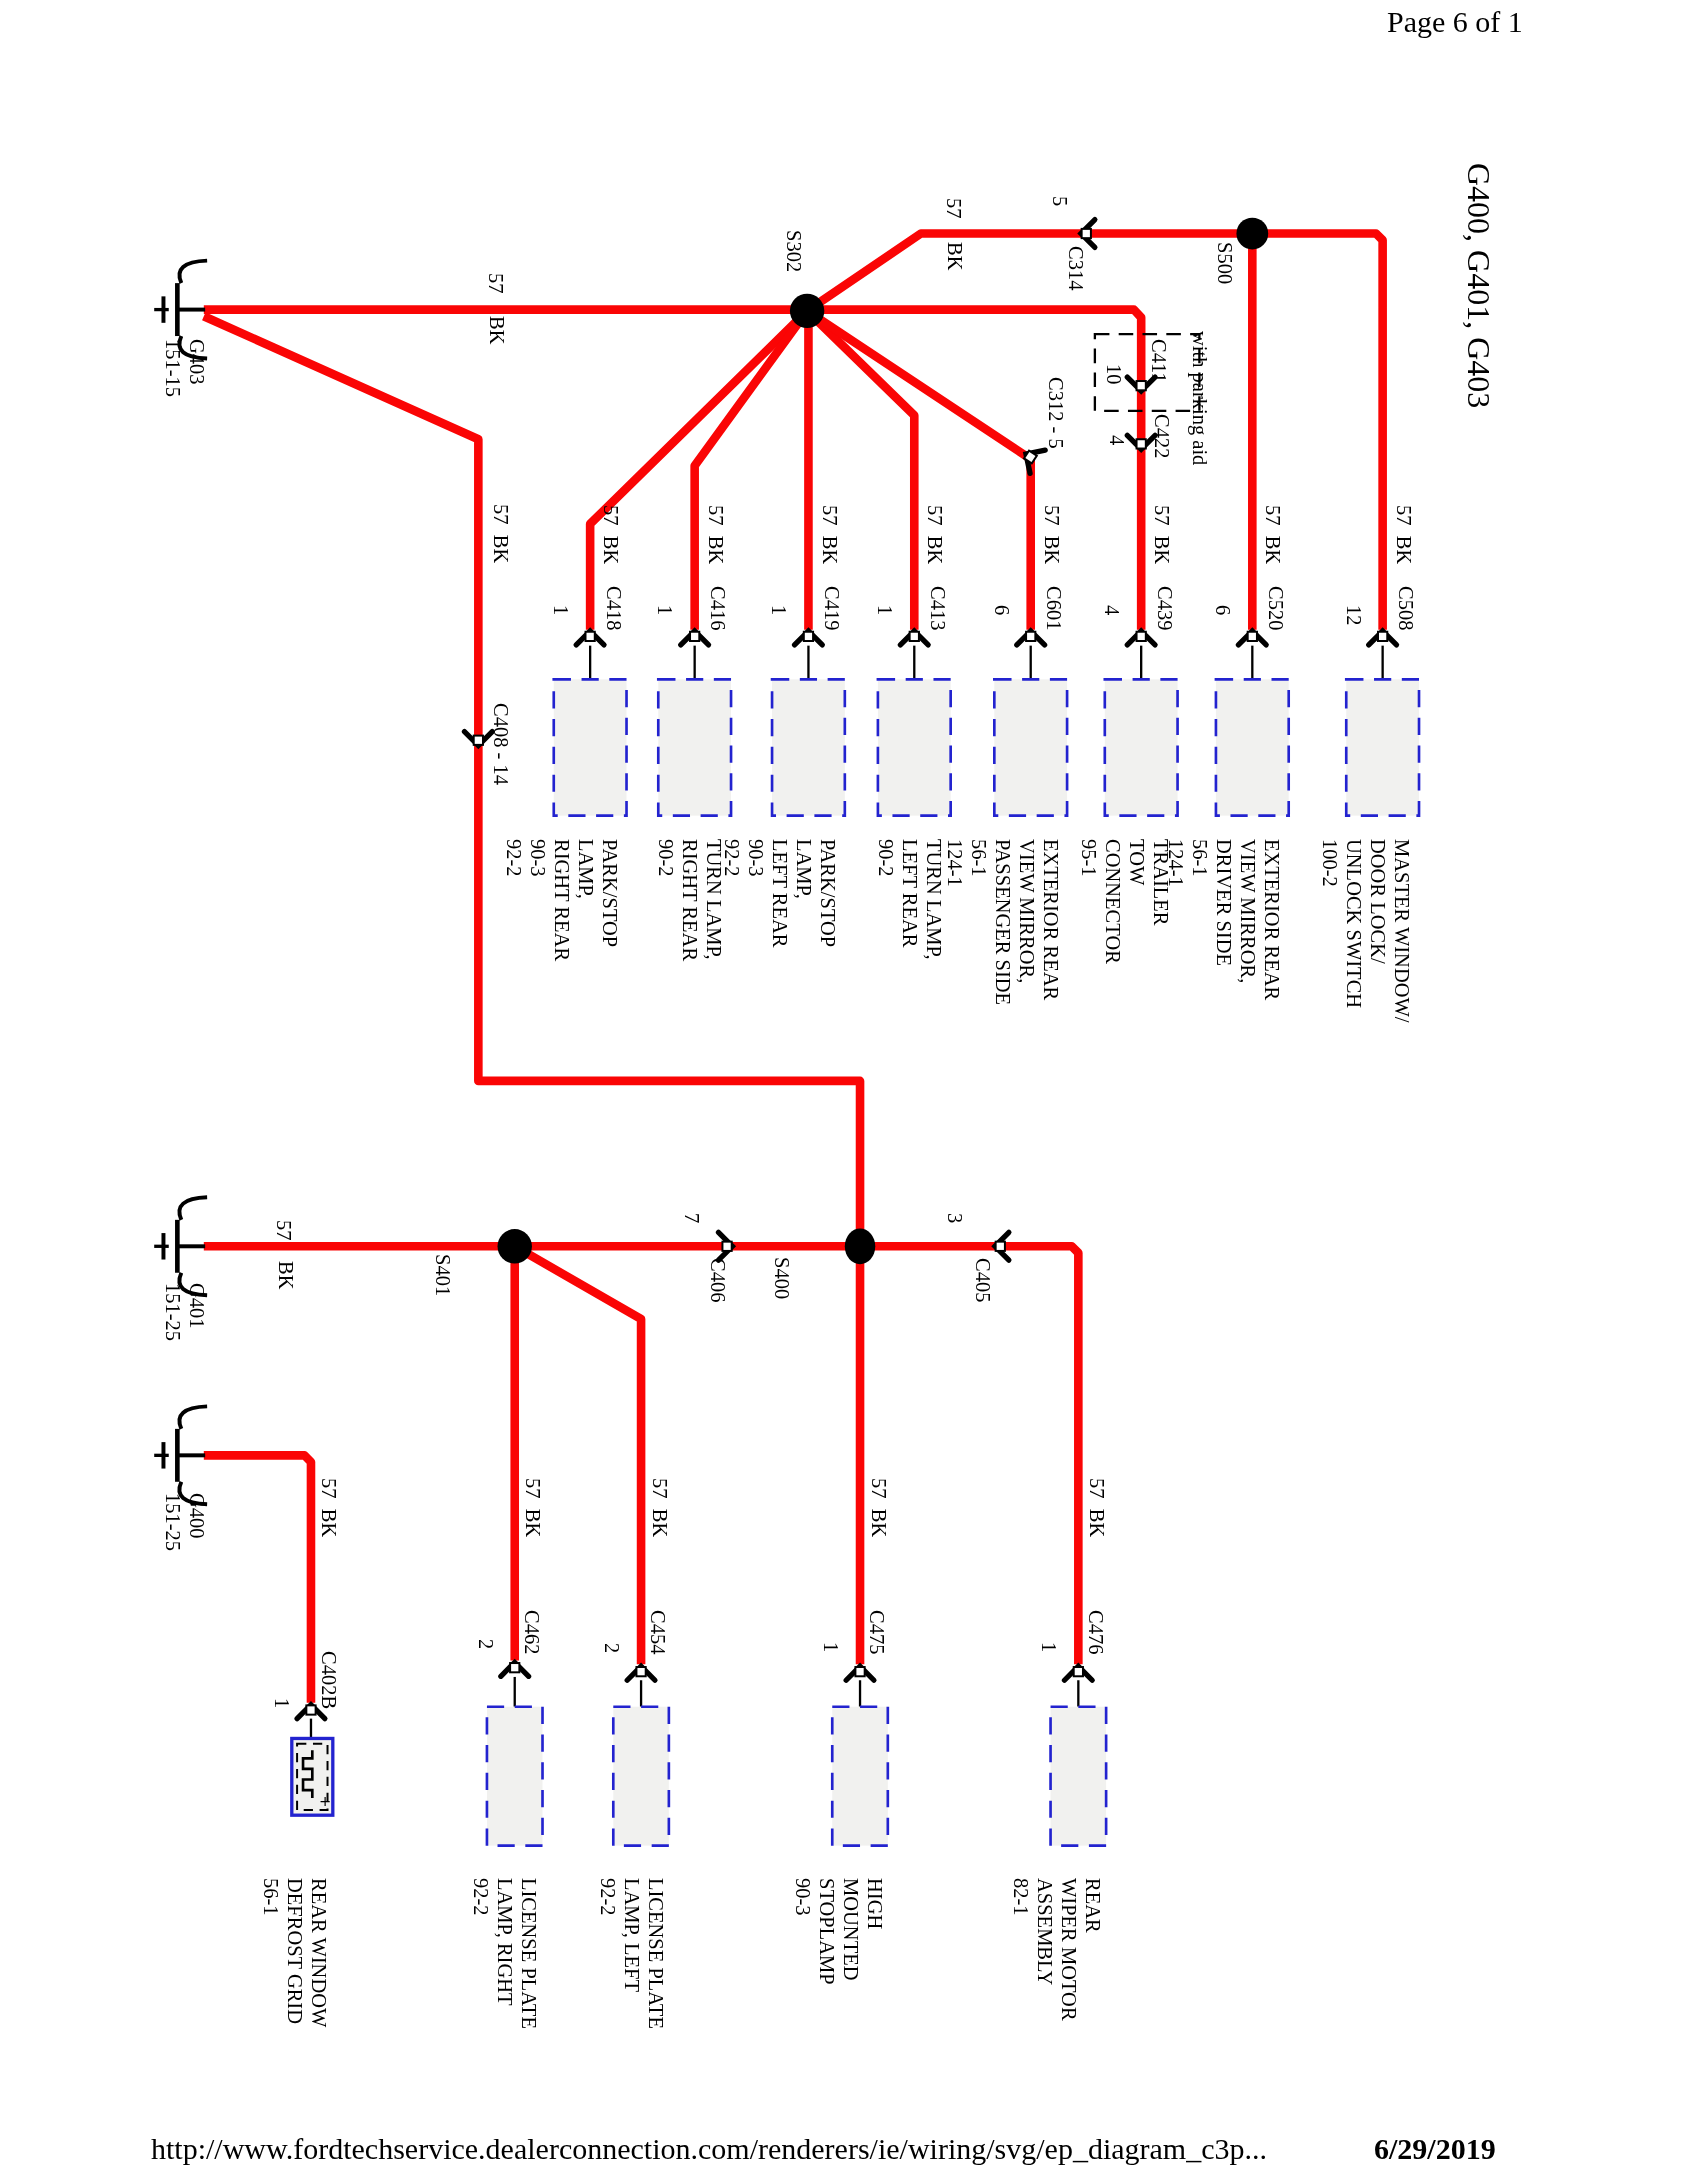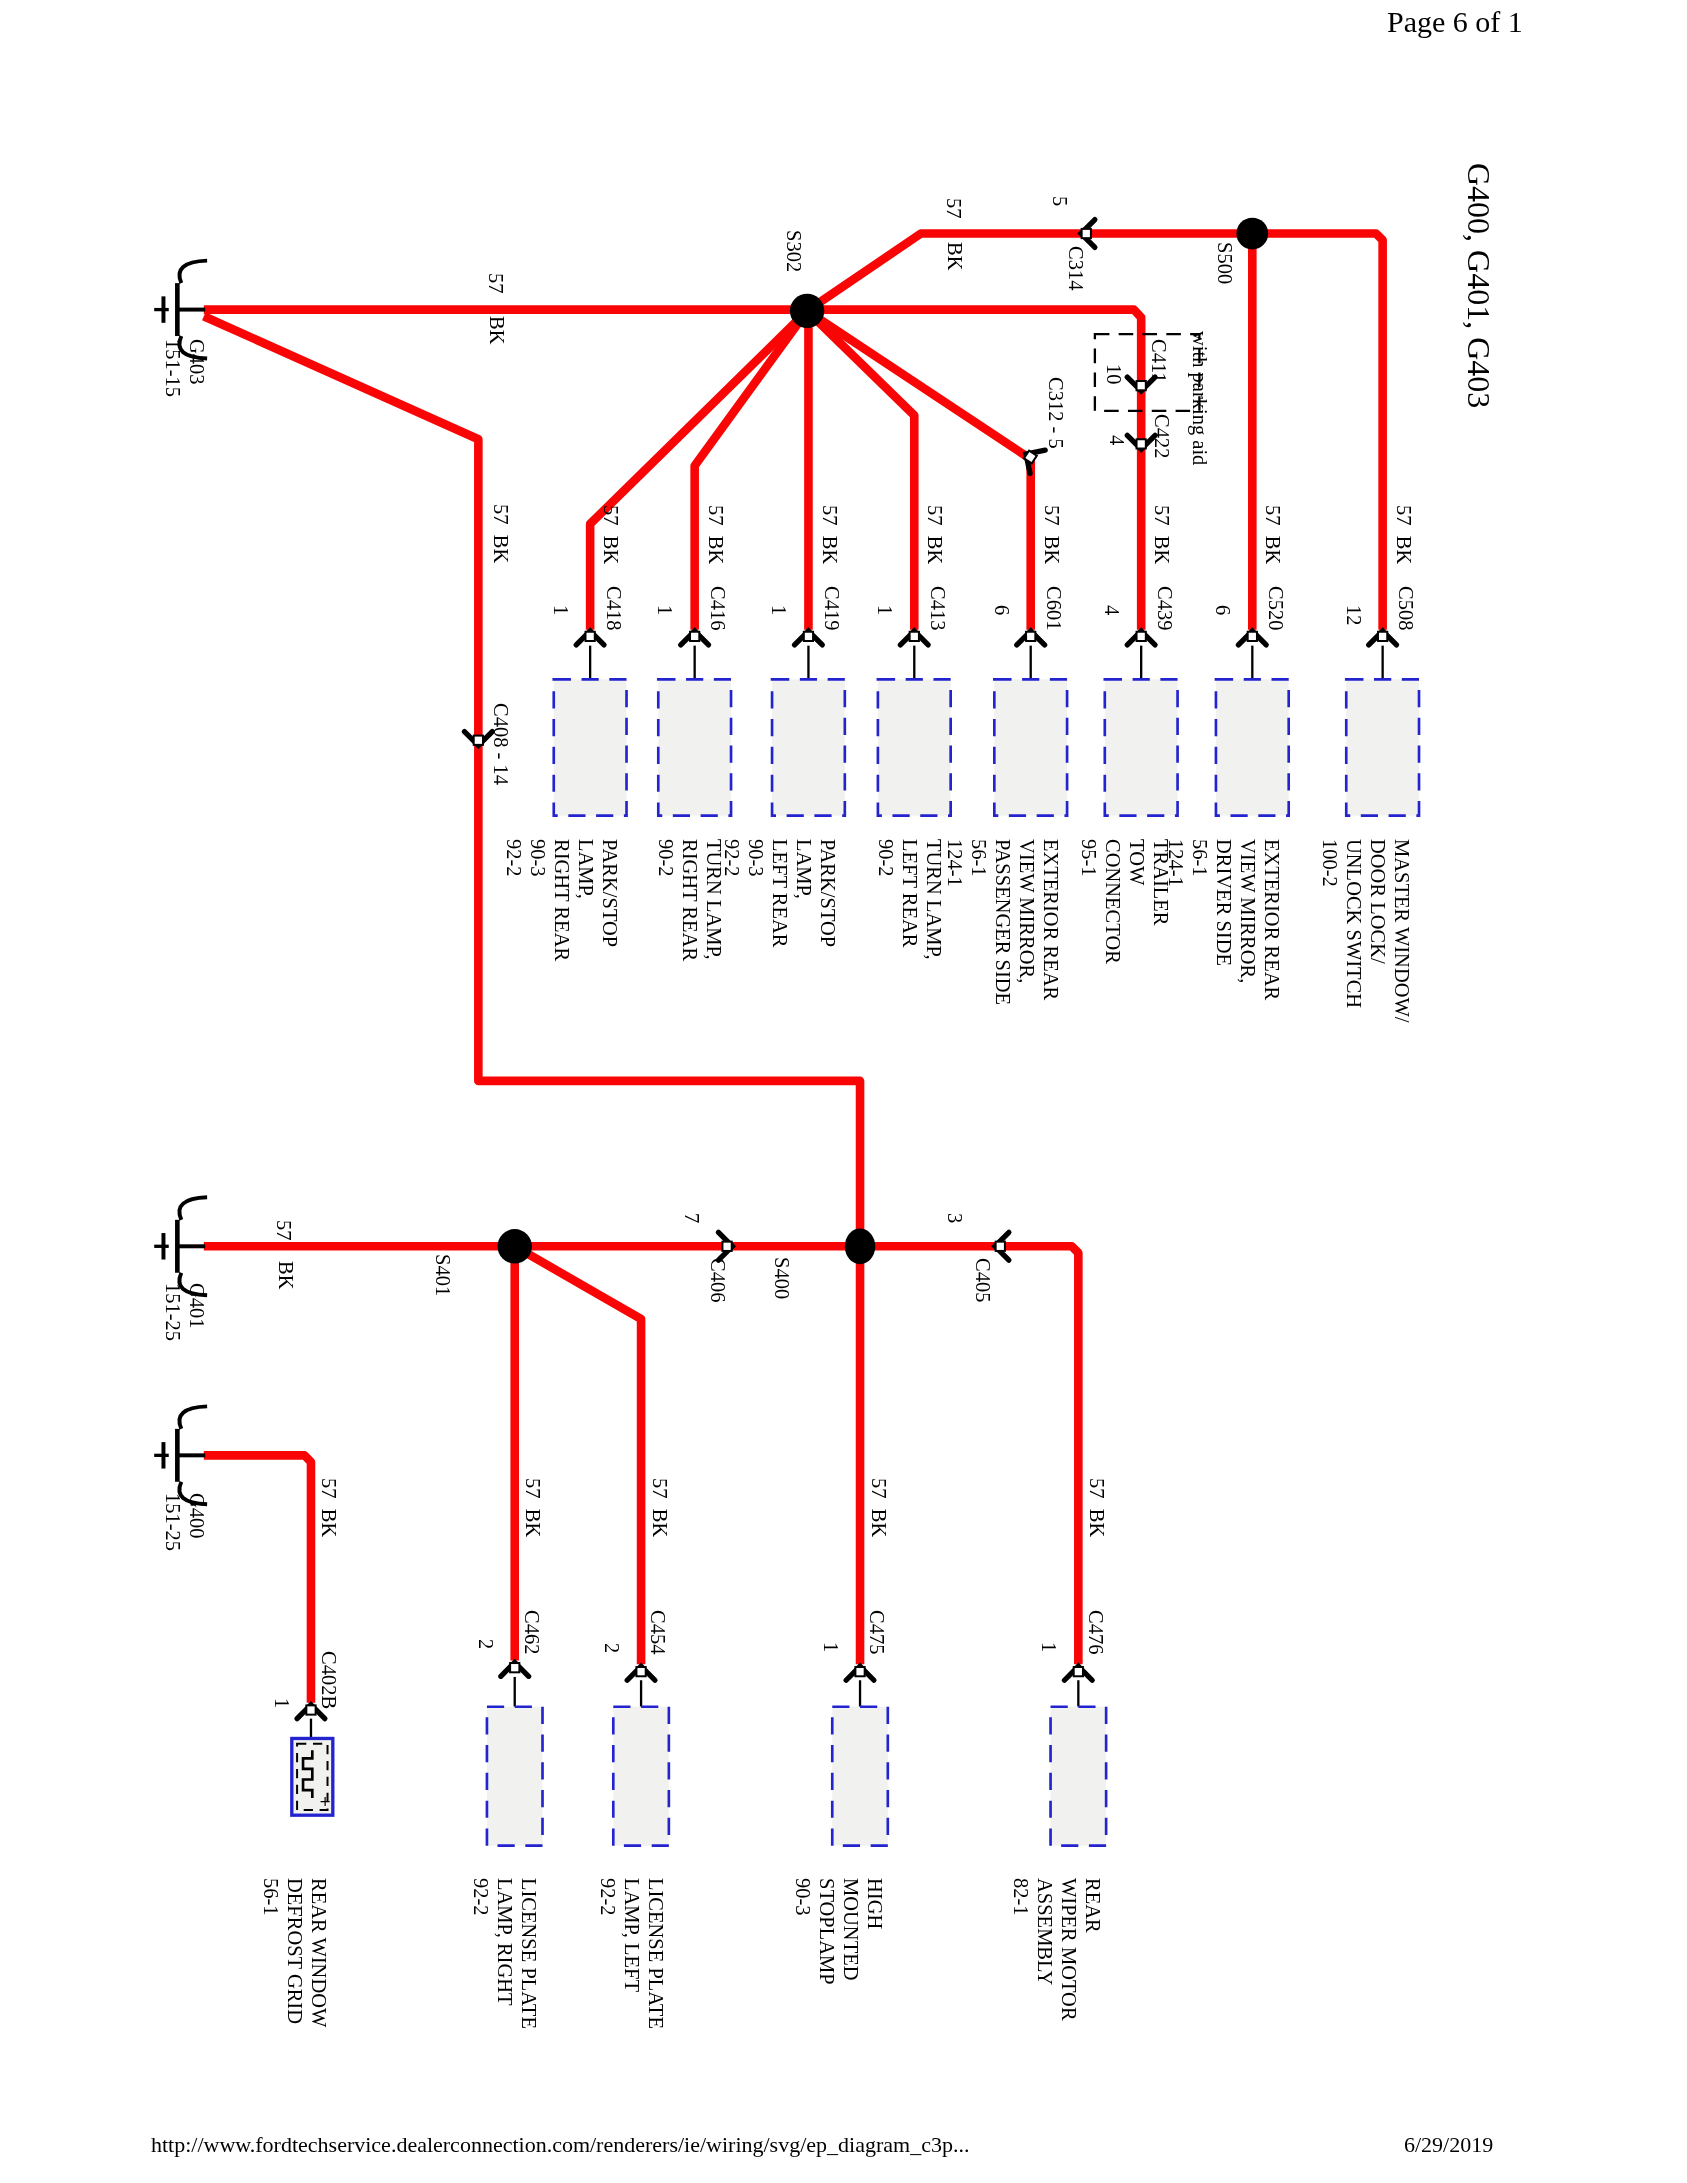--- a/index.html
+++ b/index.html
@@ -3,21 +3,21 @@
 <meta charset="utf-8">
 <style>
   html,body{margin:0;padding:0;}
   body{width:1687px;height:2183px;position:relative;background:#ffffff;
        font-family:"Liberation Serif","DejaVu Serif",serif;color:#000;}
   #wires{position:absolute;left:0;top:0;}
   .lbl{position:absolute;font-size:20.5px;line-height:24px;white-space:pre;}
   .r{transform:rotate(90deg);transform-origin:0 0;}
   .hdr{position:absolute;font-size:30px;white-space:pre;}
   .title{position:absolute;font-size:32px;white-space:pre;transform:rotate(90deg);transform-origin:0 0;}
-  .foot{position:absolute;font-size:22px;white-space:pre;}
+  .foot{position:absolute;font-size:30px;white-space:pre;}
   .plus{position:absolute;font-size:14.6px;font-family:"DejaVu Sans",sans-serif;}
 </style>
 </head>
 <body>
 
 <svg id="wires" width="1687" height="2183" viewBox="0 0 2550 3300">
   <defs>
     <g id="brk">
       <path d="M-21,22 L0,1 L21,22" fill="none" stroke="#000" stroke-width="8" stroke-linecap="round"></path>
       <rect x="-7" y="2" width="14" height="14" fill="#fff" stroke="#000" stroke-width="3"></rect>
@@ -117,21 +117,21 @@
   <rect x="1655" y="505" width="158" height="116" fill="none" stroke="#000" stroke-width="3.5" stroke-dasharray="22 14"></rect>
 
   <rect x="441" y="2628" width="62" height="116" fill="#f1f1ef" stroke="#2323cf" stroke-width="5"></rect>
   <rect x="449" y="2636" width="46" height="100" fill="none" stroke="#000" stroke-width="3" stroke-dasharray="14 10"></rect>
   <path d="M472,2646 l0,12 l-14,0 l0,16 l14,0 l0,16 l-14,0 l0,16 l14,0 l0,12" fill="none" stroke="#000" stroke-width="4"></path>
 </svg>
 
 <div class="hdr" style="left:1387px;top:5.3px;">Page 6 of 1</div>
 <div class="title" style="left:1497px;top:163px;">G400, G401, G403</div>
 <div class="foot" style="left:151px;top:2132px;">http://www.fordtechservice.dealerconnection.com/renderers/ie/wiring/svg/ep_diagram_c3p...</div>
-<div class="foot" style="left:1404px;top:2132px;">6/29/2019</div>
+<div class="foot" style="left:1374px;top:2132px;font-weight:bold;">6/29/2019</div>
 
 <div class="lbl r" style="left:209px;top:339px;">G403
 151-15</div>
 <div class="lbl r" style="left:209px;top:1283px;">G401
 151-25</div>
 <div class="lbl r" style="left:209px;top:1493px;">G400
 151-25</div>
 
 <div class="lbl r" style="left:806px;top:230px;">S302</div>
 <div class="lbl r" style="left:1237px;top:242px;">S500</div>

